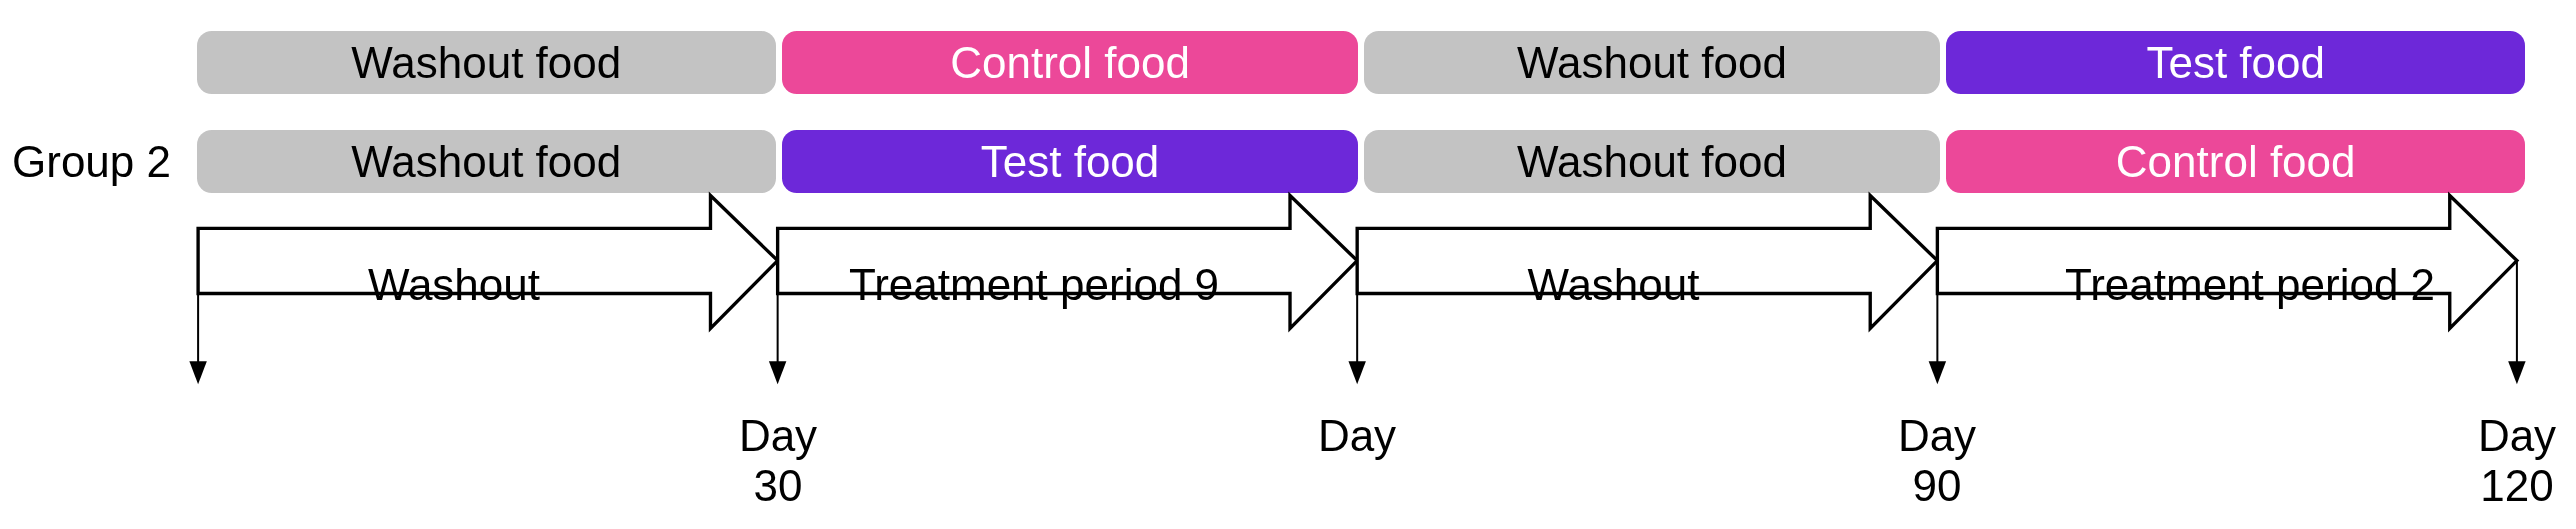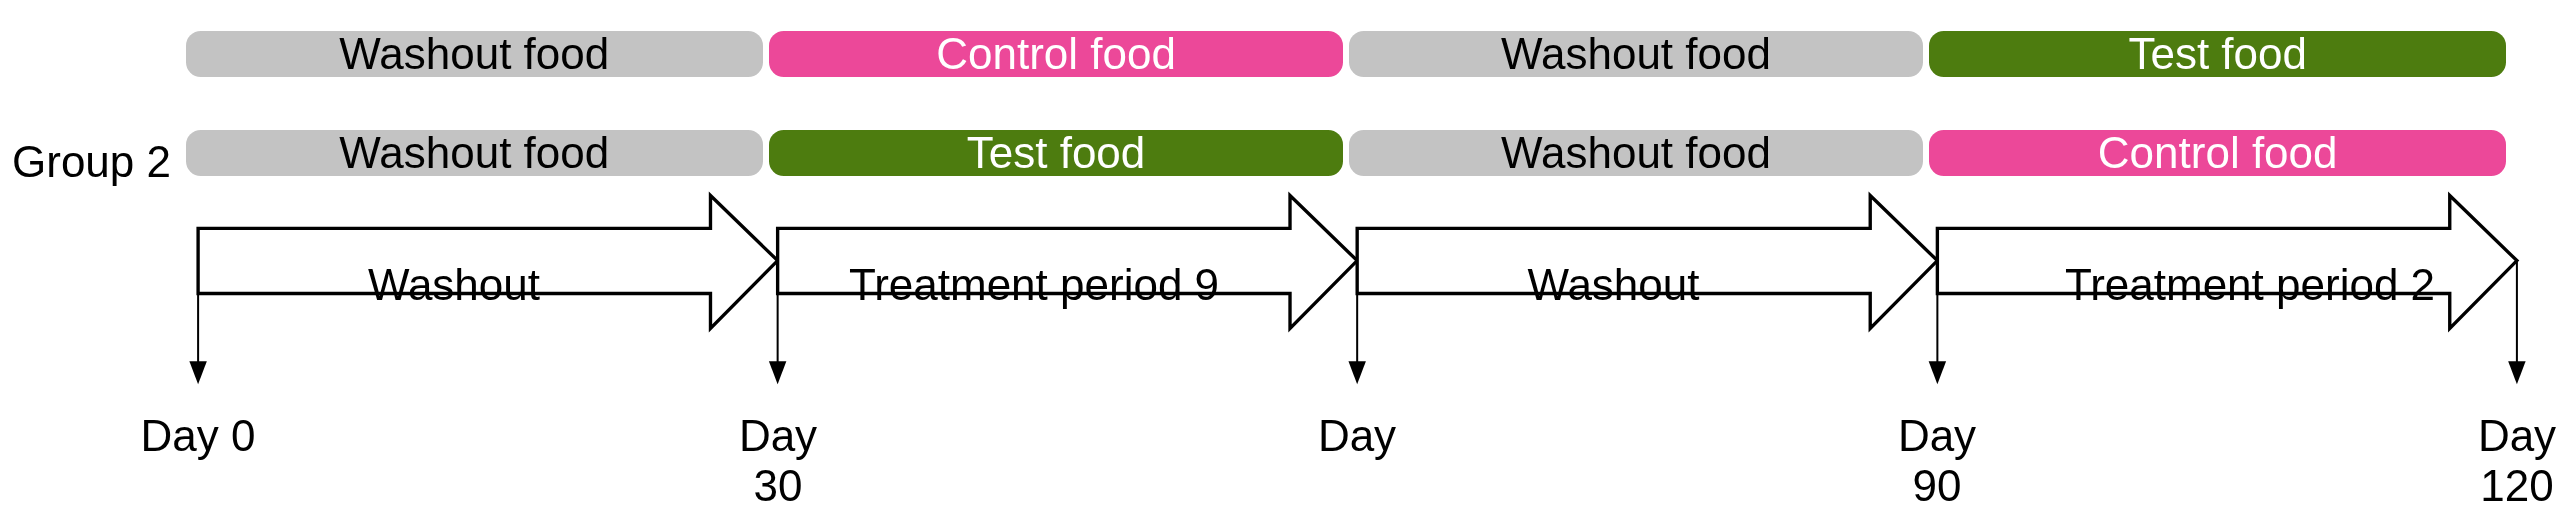--- a/index.html
+++ b/index.html
@@ -8,35 +8,35 @@
     font-family:"Liberation Sans", sans-serif;color:#000;overflow:hidden;
   }
   
   .group-label{
     position:absolute;left:12px;width:176px;display:flex;align-items:center;
     font-size:44px;white-space:nowrap;
   }
   .g1{top:31px;height:63px}
   .g2{top:130px;height:63px}
   
-  .bars{position:absolute;left:186px;width:2320px;height:46px;}
+  .bars{position:absolute;left:197px;width:2320px;height:63px;padding-left:8px;}
   .r1{top:31px}
   .r2{top:130px}
   .bar{
     position:absolute;top:0;height:100%;border-radius:14.8px;
     display:flex;align-items:center;justify-content:center;
     font-size:44px;white-space:nowrap;
   }
   .c0{left:0;width:calc(25% - 3.4px)}
   .c1{left:calc(25% + 3.4px);width:calc(25% - 6.7px)}
   .c2{left:calc(50% + 3.4px);width:calc(25% - 6.7px)}
   .c3{left:calc(75% + 3.4px);width:calc(25% - 3.4px)}
   .v-light{background:#c3c3c3;color:#000}
   .v-medium{background:#ec4899;color:#fff}
-  .v-dark{background:#4d7c0f;color:#fff}
+  .v-dark{background:#6d28d9;color:#fff}
   
   .layer{position:absolute;left:0;top:0;width:2576px;height:530px;}
   .phase-label{
     position:absolute;top:228px;height:65px;
     display:flex;align-items:center;justify-content:center;
     font-size:44px;white-space:nowrap;margin-top:24px;
   }
   .p0{left:198px;width:512px}
   .p1{left:778px;width:512px}
   .p2{left:1357px;width:513px}
@@ -111,24 +111,20 @@
       <polygon points="2872,538 2898,538 2885,572"></polygon>
       <polygon points="3735,538 3761,538 3748,572"></polygon>
     </g>
   </svg>
 
   <div class="phase-label p0">Washout</div>
   <div class="phase-label p1">Treatment period 9</div>
   <div class="phase-label p2">Washout</div>
   <div class="phase-label p3">Treatment period 2</div>
 
-  <div class="day-marker d0">
-    <span class="line">Day 0</span>
-    <span class="line"></span>
-  </div>
   <div class="day-marker d1">
     <span class="line">Day</span>
     <span class="line">30</span>
   </div>
   <div class="day-marker d2">
     <span class="line">Day</span>
   </div>
   <div class="day-marker d3">
     <span class="line">Day</span>
     <span class="line">90</span>

